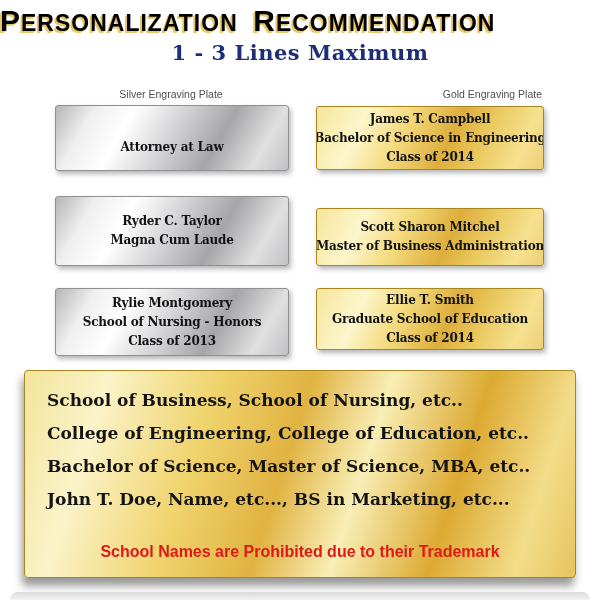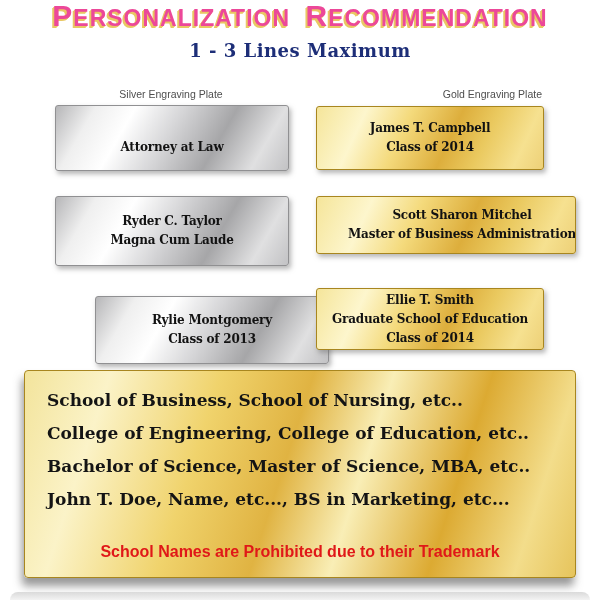--- a/index.html
+++ b/index.html
@@ -3,32 +3,32 @@
 <meta charset="utf-8">
 <style>
   html,body { margin:0; padding:0; background:#ffffff; }
   .stage {
     position:relative; width:600px; height:600px; background:#ffffff;
     overflow:hidden; font-family:"Liberation Sans", sans-serif;
   }
 
   
   .title {
-    position:absolute; top:2px; left:0; right:0; text-align:center;
-    font-weight:bold; color:#ec4899; letter-spacing:1px; white-space:nowrap;
+    position:absolute; top:2px; left:0; right:0; 
+    font-weight:bold; color:#000000; letter-spacing:1px; white-space:nowrap;
     text-shadow:-2px 2px 0 #e9c863, -1px 1px 0 #e9c863;
-    line-height:28px;
+    line-height:38px;
   }
   .t-init { font-size:30px; }
   .t-rest { font-size:23px; }
   .t-word + .t-word { margin-left:10px; }
 
   .subtitle {
     position:absolute; top:40px; left:0; right:0; text-align:center;
-    font-family:"DejaVu Serif", serif; font-weight:bold; font-size:18px;
+    font-family:"DejaVu Serif", serif; font-weight:bold; font-size:21px;
     color:#1d2e78; letter-spacing:0.5px;
   }
 
   
   .col-label {
     position:absolute; top:88px; font-size:10.5px; color:#4e4e4e;
     text-align:center;
   }
   .col-label.silver-l { left:55px; width:232px; }
   .col-label.gold-l   { left:316px; width:226px;text-align:right; }
@@ -52,22 +52,22 @@
     box-shadow:2px 3px 5px rgba(110,110,110,0.5);
   }
   .plate-line {
     font-family:"DejaVu Serif", serif; font-weight:bold; font-size:12px;
     line-height:19px; color:#121212; white-space:nowrap; letter-spacing:-0.2px;
   }
 
   #plate-s1 { left:55px;  top:105px; width:232px; height:64px;gap:36px; }
   #plate-g1 { left:316px; top:106px; width:226px; height:62px; }
   #plate-s2 { left:55px;  top:196px; width:232px; height:68px; }
-  #plate-g2 { left:316px; top:196px; width:226px; height:56px;padding-left:32px; }
-  #plate-s3 { left:55px;  top:296px; width:232px; height:66px;margin-left:40px; }
+  #plate-g2 { left:316px; top:208px; width:226px; height:56px; }
+  #plate-s3 { left:55px;  top:288px; width:232px; height:66px; }
   #plate-g3 { left:316px; top:288px; width:226px; height:60px;align-items:center; }
 
   
   .big-plate {
     position:absolute; left:24px; top:370px; width:552px; height:208px;
     box-sizing:border-box; border-radius:4px; border:1px solid #a8861f;
     padding:13px 0 7px 22px; overflow:hidden;
     background:linear-gradient(108deg,#f3e49c 0%,#fbf3c8 14%,#f0d36c 32%,
                #e0b342 47%,#f9eeb6 60%,#dcaa32 76%,#f3dd8b 90%,#e6c45c 100%);
     box-shadow:-2px 8px 9px rgba(70,70,70,0.55);
@@ -104,36 +104,38 @@
   <div class="col-label gold-l">Gold Engraving Plate</div>
 
   <div class="plate silver" id="plate-s1">
     <div class="plate-line">Christine C. Thompson, ESQ</div>
     <div class="plate-line">Attorney at Law</div>
     <div class="plate-line"></div>
   </div>
 
   <div class="plate gold" id="plate-g1">
     <div class="plate-line">James T. Campbell</div>
+    <div class="plate-line">Bachelor of Science in Engineering</div>
     <div class="plate-line">Class of 2014</div>
   </div>
 
   <div class="plate silver" id="plate-s2">
     <div class="plate-line">Ryder C. Taylor</div>
     <div class="plate-line">Magna Cum Laude</div>
   </div>
 
   <div class="plate gold" id="plate-g2">
     <div class="plate-line">Scott Sharon Mitchel</div>
     <div class="plate-line">Master of Business Administration</div>
     <div class="plate-line"></div>
   </div>
 
   <div class="plate silver" id="plate-s3">
     <div class="plate-line">Rylie Montgomery</div>
+    <div class="plate-line">School of Nursing - Honors</div>
     <div class="plate-line">Class of 2013</div>
   </div>
 
   <div class="plate gold" id="plate-g3">
     <div class="plate-line">Ellie T. Smith</div>
     <div class="plate-line">Graduate School of Education</div>
     <div class="plate-line">Class of 2014</div>
   </div>
 
   <div class="big-plate">

